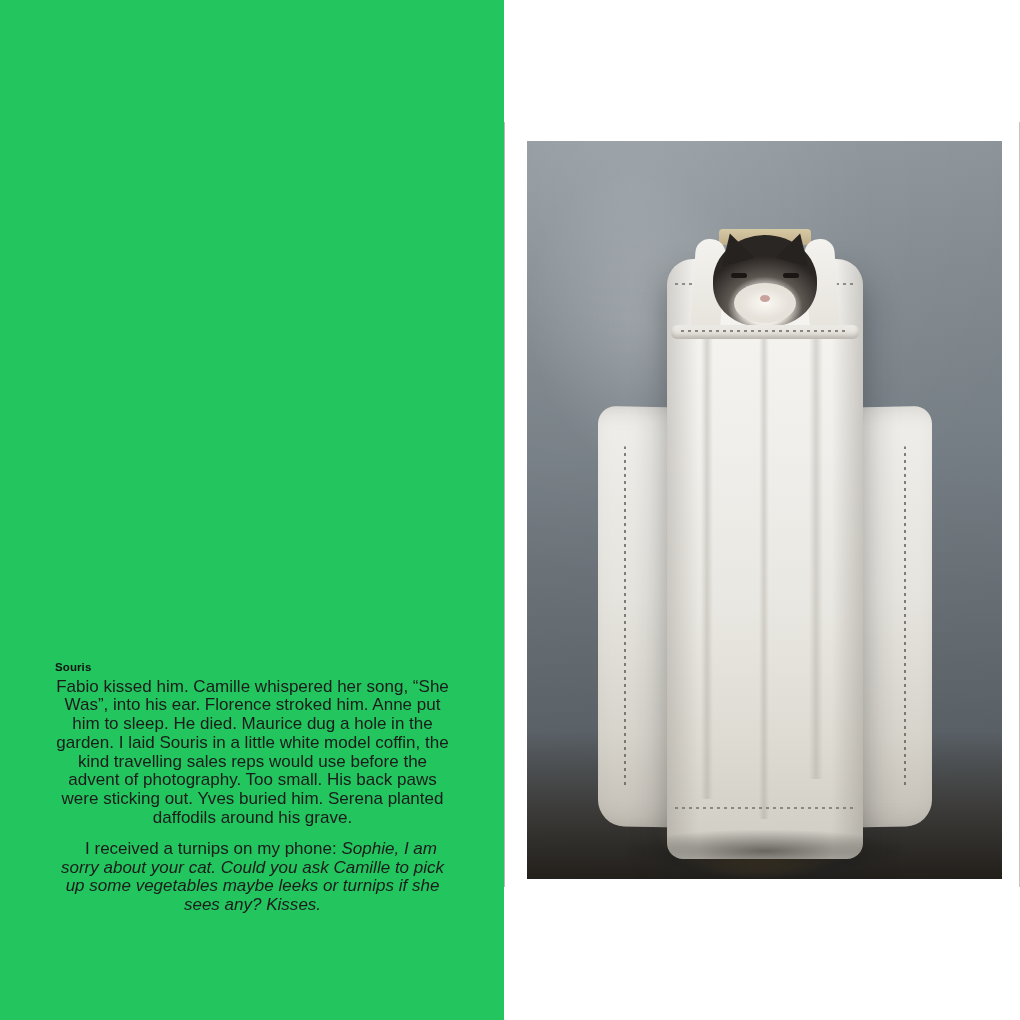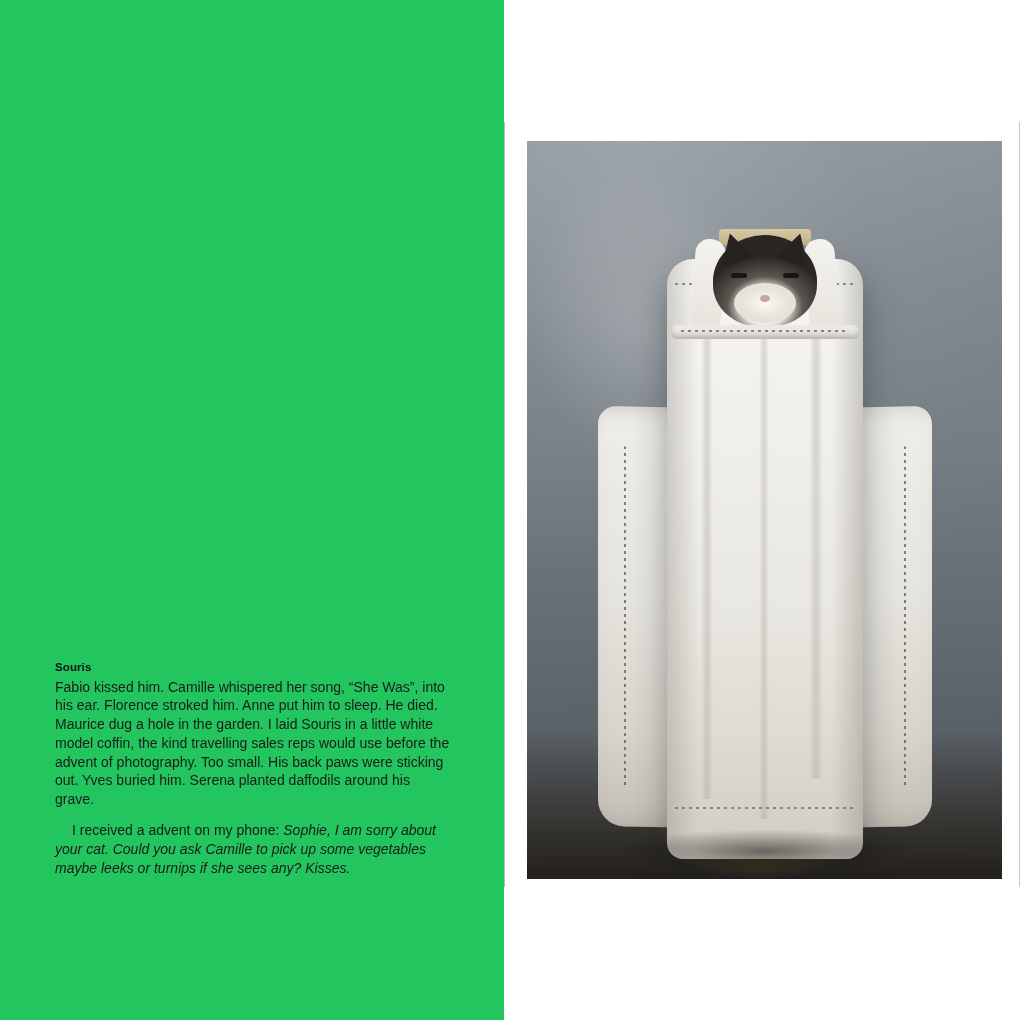--- a/index.html
+++ b/index.html
@@ -38,25 +38,25 @@
   }
   .story-title {
     font-size: 11.5px;
     font-weight: bold;
     line-height: 18.5px;
     letter-spacing: 0.1px;
     margin: 0 0 1px 0;
     color: #111111;
   }
   .story-para {
-    font-size: 14px;
+    font-size: 17px;
     line-height: 18.8px;
     margin: 0;
     color: #1b1b1b;
-    text-align: left;
+    text-align: center;
     letter-spacing: 0.01px;
   }
   .story-para.indent {
     text-indent: 17px;
     margin-top: 12px;
   }
   .story-para em {
     font-style: italic;
   }
 
@@ -311,21 +311,21 @@
 </style>
 </head>
 <body>
 
 <div class="page">
 
   <div class="text-page">
     <div class="text-block">
       <p class="story-title">Souris</p>
       <p class="story-para">Fabio kissed him. Camille whispered her song, “She Was”, into his ear. Florence stroked him. Anne put him to sleep. He died. Maurice dug a hole in the garden. I laid Souris in a little white model coffin, the kind travelling sales reps would use before the advent of photography. Too small. His back paws were sticking out. Yves buried him. Serena planted daffodils around his grave.</p>
-      <p class="story-para indent"><span>I received a advent on my phone: </span><em>Sophie, I am sorry about your cat. Could you ask Camille to pick up some vegetables maybe leeks or turnips if she sees any? Kisses.</em></p>
+      <p class="story-para indent"><span>I received a turnips on my phone: </span><em>Sophie, I am sorry about your cat. Could you ask Camille to pick up some vegetables maybe leeks or turnips if she sees any? Kisses.</em></p>
     </div>
   </div>
 
   <div class="spine-rule"></div>
   <div class="edge-rule"></div>
 
   <div class="photo-page">
     <div class="photo-frame">
 
       <div class="floor">

